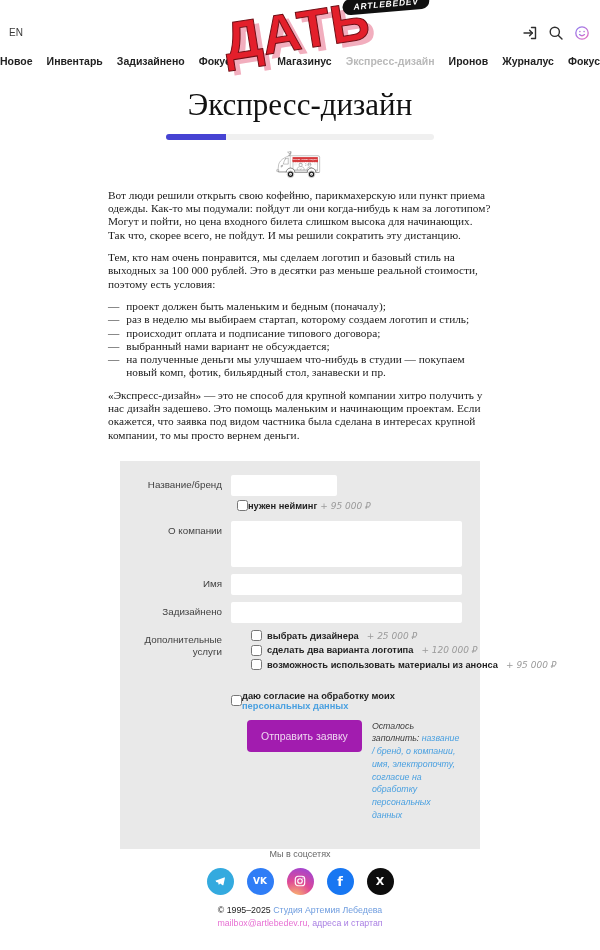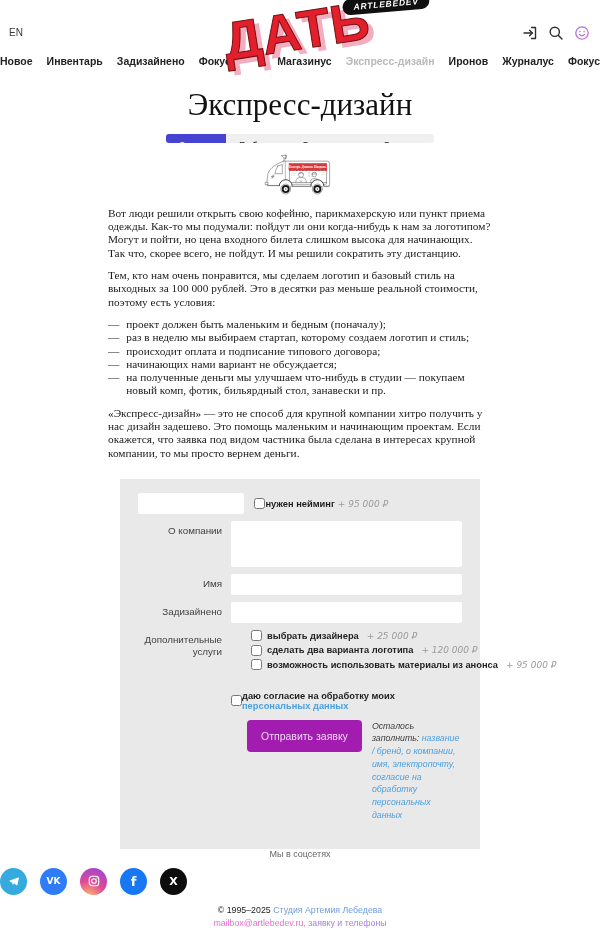--- a/index.html
+++ b/index.html
@@ -64,21 +64,21 @@
   .bluelink{color:#4aa0e0;text-decoration:none;cursor:pointer;}
   .btnrow{display:flex;gap:10px;align-items:flex-start;}
   .submit{border:0;border-radius:4px;padding:10px 14px;color:rgba(255,255,255,.82);
           font:10.5px "Liberation Sans",sans-serif;cursor:pointer;white-space:nowrap;}
   .remaining{font-size:8.8px;font-style:italic;line-height:1.45;color:#3d3d3d;}
   .rem-links a{font-style:italic;}
   .rem-links a:not(:last-child)::after{content:", ";}
   
   footer{margin-top:auto;text-align:center;padding-bottom:20px;flex:0 0 auto;}
   .soc-label{font-size:9px;color:#666;}
-  .socrow{display:flex;justify-content:flex-start;gap:13px;margin-top:9px;}
+  .socrow{display:flex;justify-content:center;gap:13px;margin-top:9px;}
   .soc{width:27px;height:27px;border-radius:50%;display:flex;align-items:center;
        justify-content:center;cursor:pointer;color:#fff;}
   .soc svg{width:14px;height:14px;display:block;}
   .soc .glyph{font-size:11px;font-weight:bold;color:#fff;font-family:"DejaVu Sans",sans-serif;}
   .copyright{margin-top:9px;font-size:8.8px;line-height:1.5;color:#222;}
   .link-studio{color:#6f9ddf;text-decoration:none;cursor:pointer;}
   .link-mail{color:#e76fd3;text-decoration:none;cursor:pointer;}
   .link-mail::after{content:", ";color:#e76fd3;}
   .link-contacts{color:#a97fe3;text-decoration:none;cursor:pointer;}
 </style>
@@ -220,33 +220,34 @@
     <li>
         <span class="dash">—</span>
         <span>раз в неделю мы выбираем стартап, которому создаем логотип и стиль;</span>
       </li>
     <li>
         <span class="dash">—</span>
         <span>происходит оплата и подписание типового договора;</span>
       </li>
     <li>
         <span class="dash">—</span>
-        <span>начинающих нами вариант не обсуждается;</span>
+        <span>выбранный нами вариант не обсуждается;</span>
       </li>
     <li>
         <span class="dash">—</span>
         <span>на полученные деньги мы улучшаем что-нибудь в студии — покупаем новый комп, фотик, бильярдный стол, занавески и пр.</span>
       </li>
   </ul>
   <p>«Экспресс-дизайн» — это не способ для крупной компании хитро получить у нас дизайн задешево. Это помощь маленьким и начинающим проектам. Если окажется, что заявка под видом частника была сделана в интересах крупной компании, то мы просто вернем деньги.</p>
 </div>
 
 <div class="formpanel">
 
   <div class="frow">
+    <div class="flabel">Название/бренд</div>
     <div class="fctrl">
       <input class="tinput short" type="text" style="">
       <span class="inlinecb">
         <input type="checkbox" id="cb-naming" style="">
         <label class="cblabel" for="cb-naming">нужен нейминг</label>
         <span class="price">+ 95 000 ₽</span>
       </span>
     </div>
   </div>
 
@@ -337,16 +338,16 @@
     <span class="soc" style="background: rgb(13, 13, 13);">
       <span class="glyph" style="font-size:11px;">X</span>
     </span>
   </div>
   <div class="copyright">
     <div>
       <span>© 1995–2025</span>
       <a class="link-studio">Студия Артемия Лебедева</a>
     </div>
     <div>
-      <a class="link-mail">mailbox@artlebedev.ru</a><a class="link-contacts">заявку и телефоны</a>
+      <a class="link-mail">mailbox@artlebedev.ru</a><a class="link-contacts">адреса и стартап</a>
     </div>
   </div>
 </footer>
 
 </body></html>

